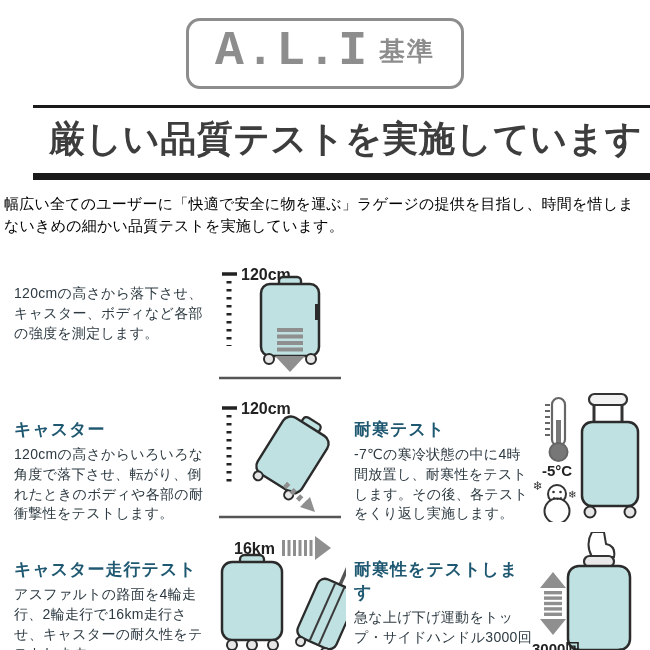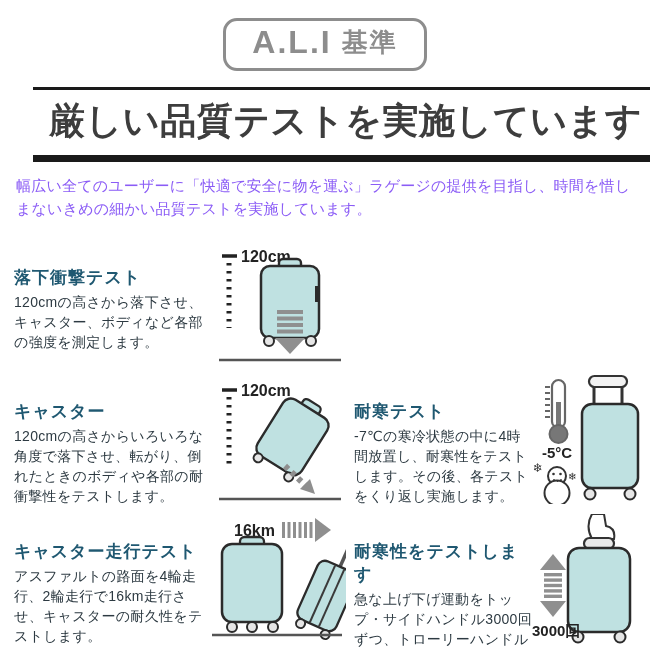--- a/index.html
+++ b/index.html
@@ -3,32 +3,32 @@
 <meta charset="utf-8">
 <style>
   * { margin:0; padding:0; box-sizing:border-box; }
   body { background:#fff; font-family:"Liberation Sans","DejaVu Sans",sans-serif; }
   .page { width:650px; height:650px; background:#fff; overflow:hidden; }
 
   
   .badge-row { display:flex; justify-content:center; padding-top:18px; }
   .badge { border:3px solid #8d8d8d; border-radius:14px; padding:4px 26px 8px;
            display:flex; align-items:center; gap:10px; color:#8d8d8d; }
-  .badge .brand { font-size:32px; font-weight:bold; letter-spacing:2px; line-height:1.1; }
+  .badge .brand { font-size:48px; font-weight:bold; letter-spacing:2px; line-height:1.1;font-family:Liberation Mono, monospace; }
   .badge .suffix { font-size:26px; font-weight:bold; letter-spacing:2px; }
 
   
   .header { margin-top:16px;margin-left:33px; }
   .rule-thin { height:3px; background:#1a1a1a; }
   .rule-thick { height:7px; background:#1a1a1a; }
   .header-title { font-size:36px; font-weight:bold; color:#3d3d3d; padding:7px 8px 9px 16px;
                   letter-spacing:0.5px; white-space:nowrap; }
 
   
-  .intro { padding:13px 16px 0; font-size:15px; line-height:1.5; color:#8b5cf6;
+  .intro { padding:13px 4px 0; font-size:15px; line-height:1.5; color:#000000;
            font-weight:500; letter-spacing:0.2px; }
 
   
   .tests { margin-top:20px; padding:0 8px 0 14px; display:grid;
            grid-template-columns:332px 1fr; column-gap:8px; row-gap:6px; }
   .cell { display:flex; align-items:flex-start; }
   .cell-text { flex:1; padding-top:26px; }
   .cell-title { font-size:17px; font-weight:bold; color:#1f5871; letter-spacing:1px; margin-bottom:4px; }
   .cell-body { font-size:14px; line-height:1.42; color:#2d3a42; font-weight:500; letter-spacing:0.3px; }
   .cell-art { flex:0 0 auto; }
@@ -51,21 +51,20 @@
     <div class="header-title">厳しい品質テストを実施しています</div>
     <div class="rule-thick"></div>
   </div>
 
   <div class="intro">幅広い全てのユーザーに「快適で安全に物を運ぶ」ラゲージの提供を目指し、時間を惜しまないきめの細かい品質テストを実施しています。</div>
 
   <div class="tests">
 
     <div class="cell">
       <div class="cell-text">
-        <div class="cell-title">落下衝撃テスト</div>
         <div class="cell-body">120cmの高さから落下させ、キャスター、ボディなど各部の強度を測定します。</div>
       </div>
       <div class="cell-art">
         <svg width="135" height="124" viewBox="0 0 135 124">
           <line x1="11" y1="16" x2="26" y2="16" stroke="#222" stroke-width="3.5"></line>
           <line x1="18" y1="23" x2="18" y2="88" stroke="#222" stroke-width="5" stroke-dasharray="2.5 5.5"></line>
           <text x="30" y="22" font-size="16" font-weight="600" fill="#222">120cm</text>
           <rect x="68" y="19" width="22" height="11" rx="4" fill="#bfe1e1" stroke="#2b2b2b" stroke-width="2.4"></rect>
           <rect x="50" y="26" width="58" height="72" rx="9" fill="#bfe1e1" stroke="#2b2b2b" stroke-width="2.5"></rect>
           <line x1="106" y1="46" x2="106" y2="62" stroke="#2b2b2b" stroke-width="4"></line>

